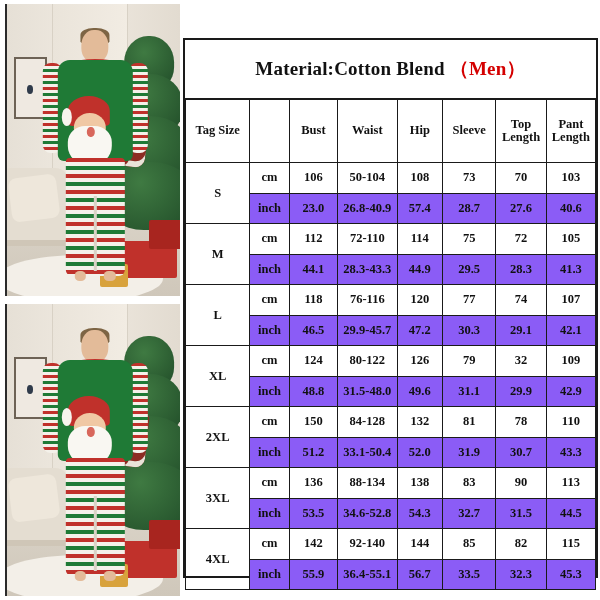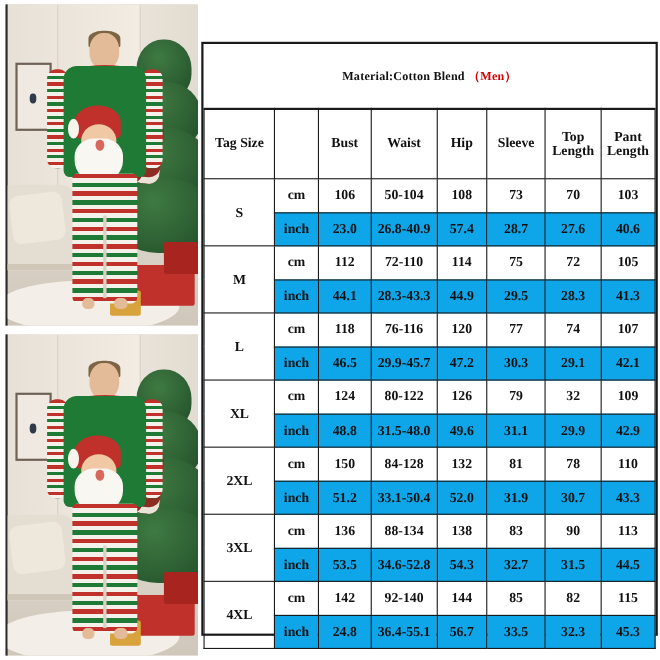--- a/index.html
+++ b/index.html
@@ -109,28 +109,28 @@
   table.chart td,table.chart th{
     border:1px solid #1a1a1a;
     text-align:center;vertical-align:middle;
     font-weight:bold;color:#111;
     font-family:"Liberation Serif",serif;
     padding:0;
   }
   .title-cell{
     border:none !important;
     border-bottom:2px solid #1a1a1a !important;
-    font-size:11px;height:58px;letter-spacing:.2px;
+    font-size:19px;height:58px;letter-spacing:.2px;
   }
   .title-men{color:#d40000;}
   .hdr td{font-size:12.5px;height:62px;line-height:1.08;}
   .data td{font-size:12.5px;height:29.5px;}
   .sizecell{font-size:13px;}
   .unitcell{font-size:11.5px;}
-  .inchrow td{background:#0ea5e9;}
+  .inchrow td{background:#8b5cf6;}
   col.c-size{width:15.7%}
   col.c-unit{width:9.6%}
   col.c-bust{width:11.8%}
   col.c-waist{width:14.5%}
   col.c-hip{width:11.1%}
   col.c-sleeve{width:13.0%}
   col.c-top{width:12.3%}
   col.c-pant{width:12.0%}
 </style>
 </head>
@@ -365,21 +365,21 @@
             <td class="unitcell">cm</td>
             <td>142</td>
             <td>92-140</td>
             <td>144</td>
             <td>85</td>
             <td>82</td>
             <td>115</td>
           </tr>
           <tr class="data inchrow">
             <td class="unitcell">inch</td>
-            <td>24.8</td>
+            <td>55.9</td>
             <td>36.4-55.1</td>
             <td>56.7</td>
             <td>33.5</td>
             <td>32.3</td>
             <td>45.3</td>
           </tr>
         </tbody>
     </table>
   </div>
 

